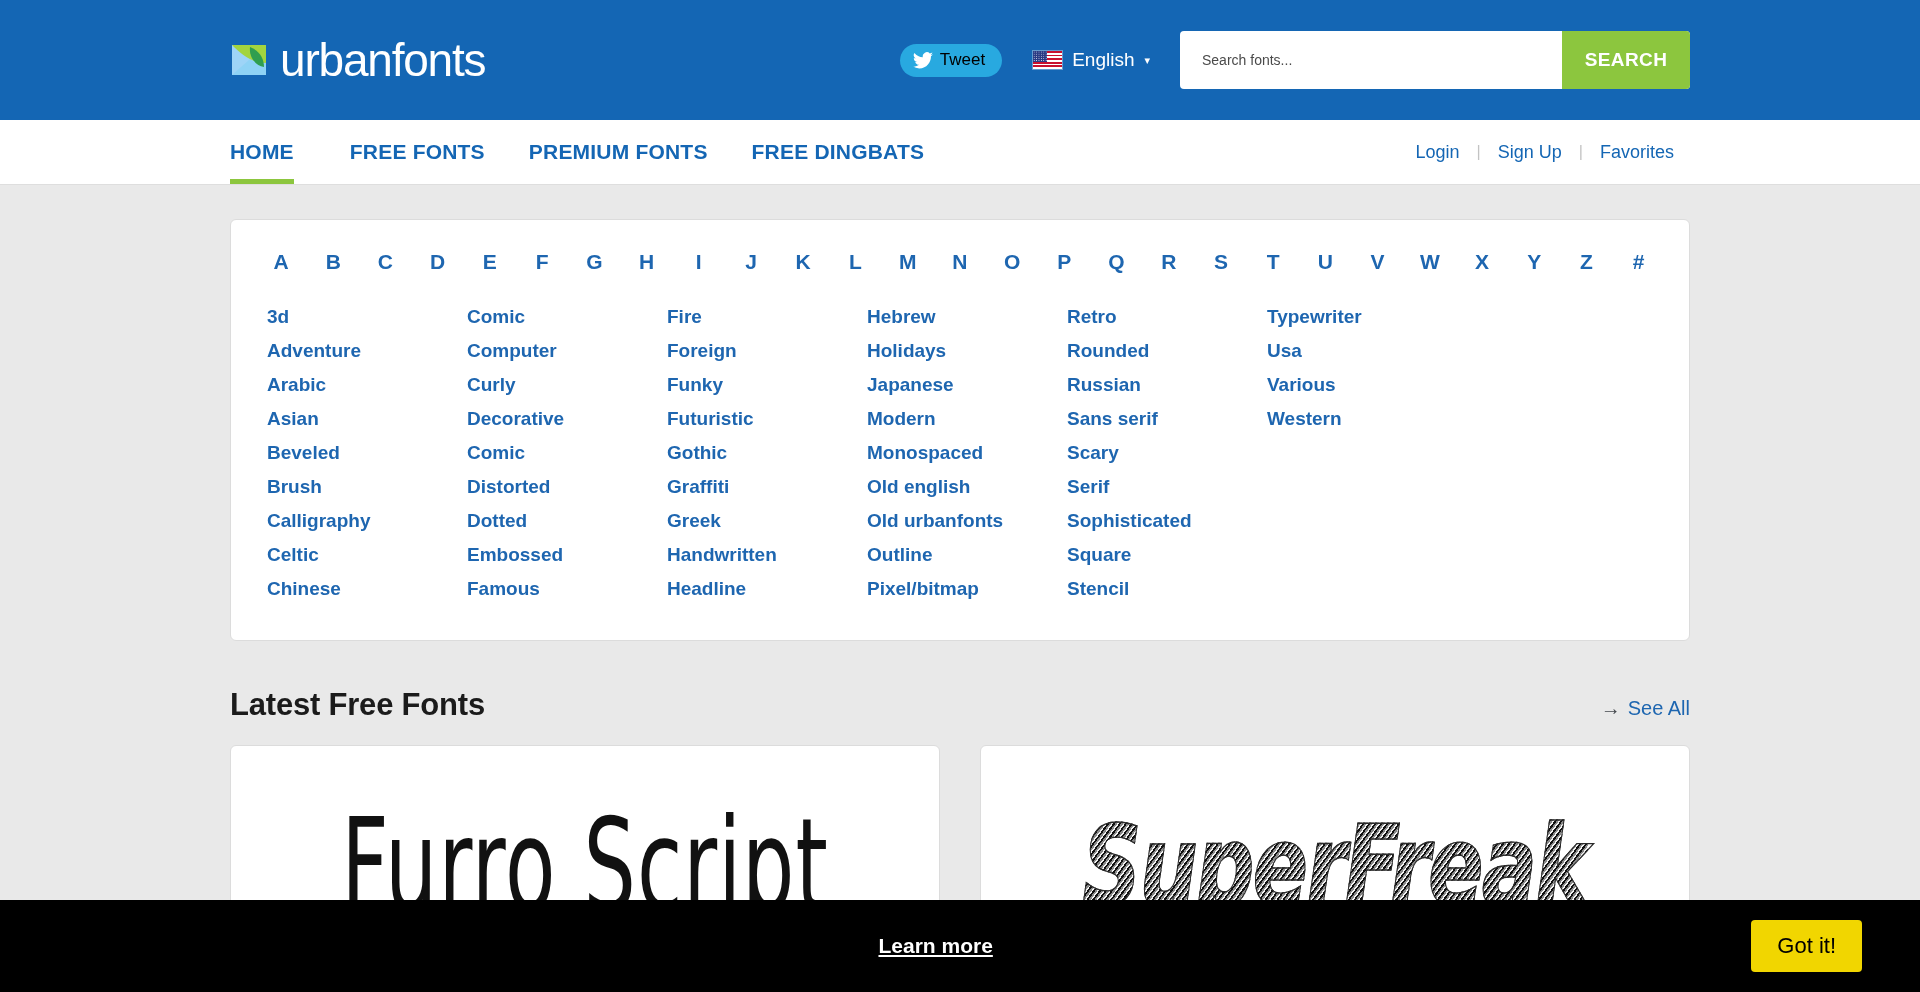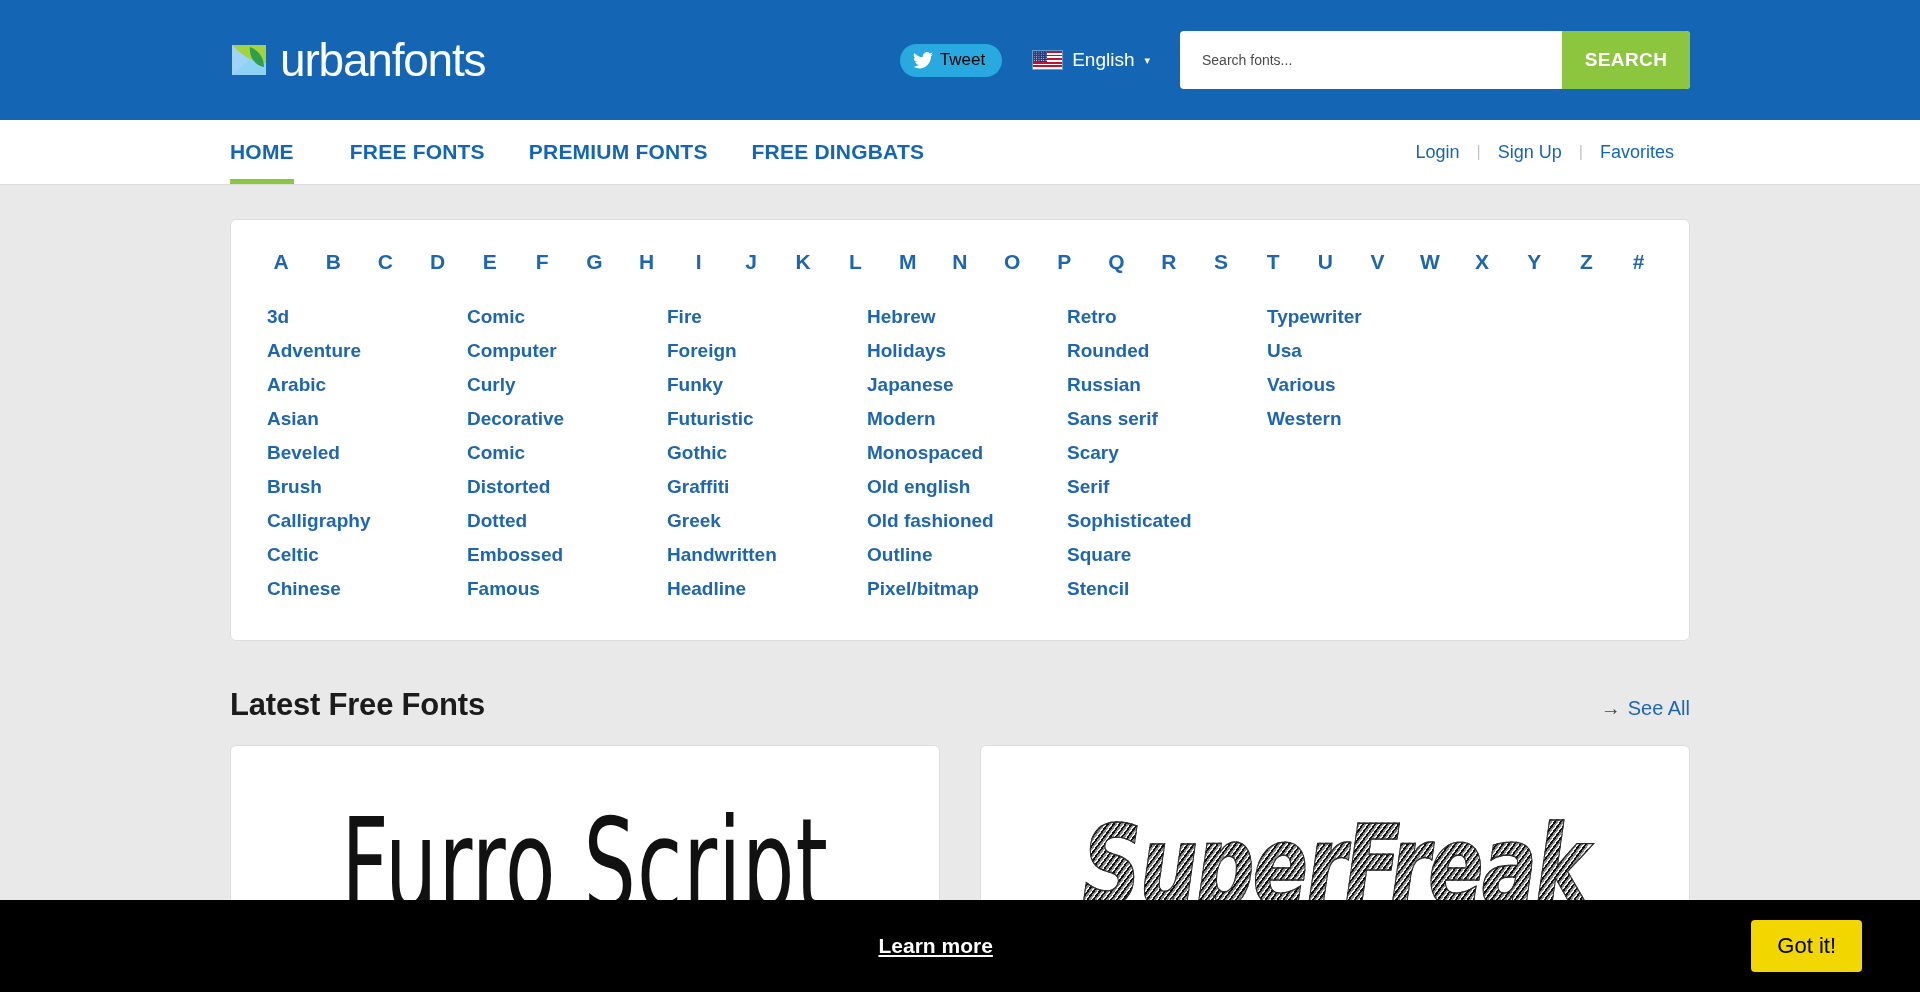--- a/index.html
+++ b/index.html
@@ -443,21 +443,21 @@
             <span class="cat-link">Handwritten</span>
             <span class="cat-link">Headline</span>
           </div>
           <div class="cat-col">
             <span class="cat-link">Hebrew</span>
             <span class="cat-link">Holidays</span>
             <span class="cat-link">Japanese</span>
             <span class="cat-link">Modern</span>
             <span class="cat-link">Monospaced</span>
             <span class="cat-link">Old english</span>
-            <span class="cat-link">Old fashioned</span>
+            <span class="cat-link">Old urbanfonts</span>
             <span class="cat-link">Outline</span>
             <span class="cat-link">Pixel/bitmap</span>
           </div>
           <div class="cat-col">
             <span class="cat-link">Retro</span>
             <span class="cat-link">Rounded</span>
             <span class="cat-link">Russian</span>
             <span class="cat-link">Sans serif</span>
             <span class="cat-link">Scary</span>
             <span class="cat-link">Serif</span>

